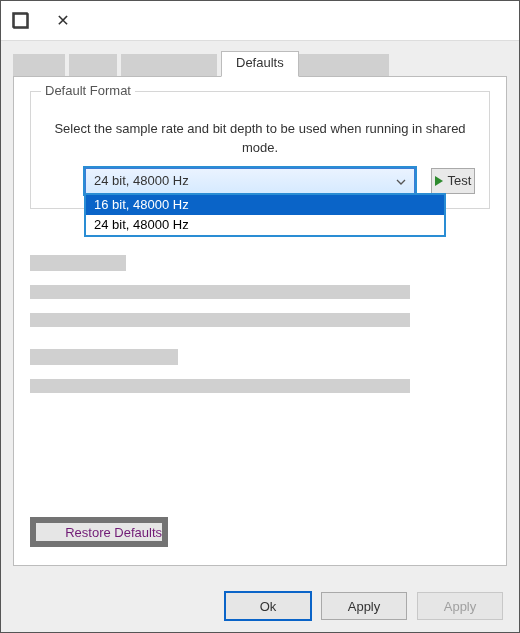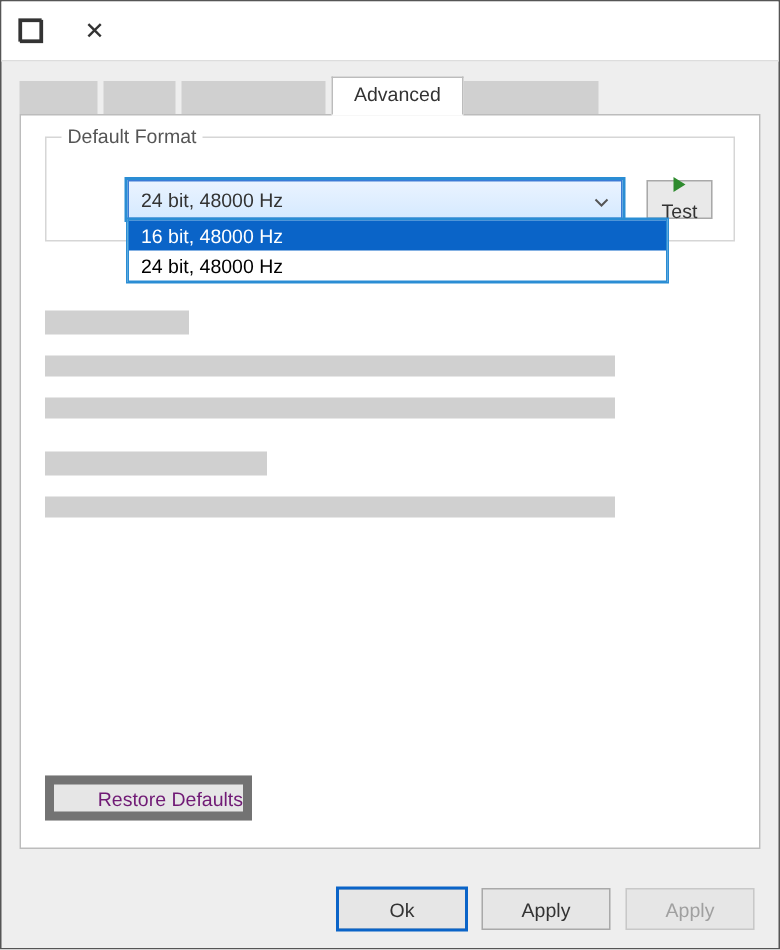--- a/index.html
+++ b/index.html
@@ -153,21 +153,20 @@
     width: 70px;
     height: 26px;
     background: #e9e9e9;
     border: 1px solid #a9a9a9;
     display: flex;
     align-items: center;
     justify-content: center;
     gap: 5px;
     color: #333;
     font-size: 13px;
-    flex-direction: column;
   }
   .play-icon {
     width: 0; height: 0;
     border-left: 8px solid #2e8b2e;
     border-top: 5px solid transparent;
     border-bottom: 5px solid transparent;
   }
   .skel-group {
     position: relative;
     margin-top: 46px;
@@ -239,29 +238,30 @@
     <div class="close">
       <span>✕</span>
     </div>
   </div>
 
   <div class="tabstrip">
     <div class="tab-placeholder" style="width:52px"></div>
     <div class="tab-placeholder" style="width:48px"></div>
     <div class="tab-placeholder" style="width:96px"></div>
     <div class="tab-active">
-      <span>Advanced</span>
+      <span>Defaults</span>
     </div>
     <div class="tab-placeholder" style="width:90px"></div>
   </div>
 
   <div class="tab-area">
 
     <div class="fieldset">
       <div class="legend">Default Format</div>
+      <div class="desc">Select the sample rate and bit depth to be used when running in shared mode.</div>
 
       <div class="combo-row">
         <div class="combo-wrap">
           <div class="combo">
             <span>24 bit, 48000 Hz</span>
             <span class="chev">
               <svg width="10" height="6" viewBox="0 0 10 6">
                   <path d="M1 1 L5 5 L9 1" fill="none" stroke="#555" stroke-width="1.3"></path>
                 </svg>
             </span>

